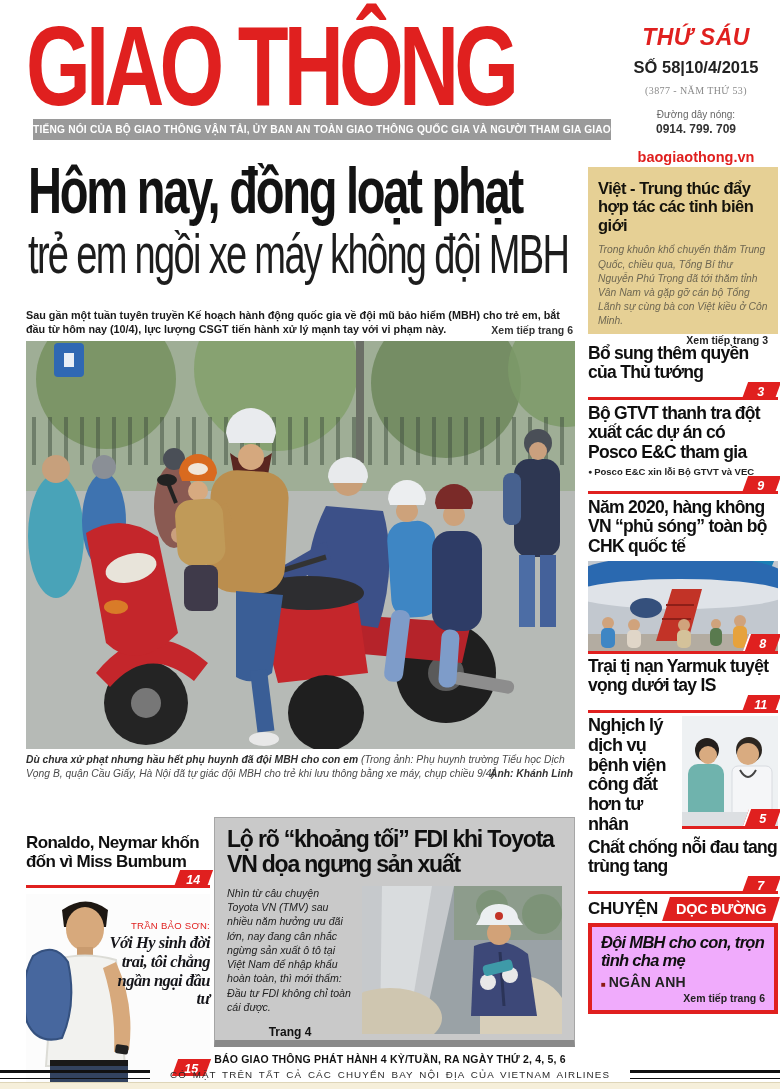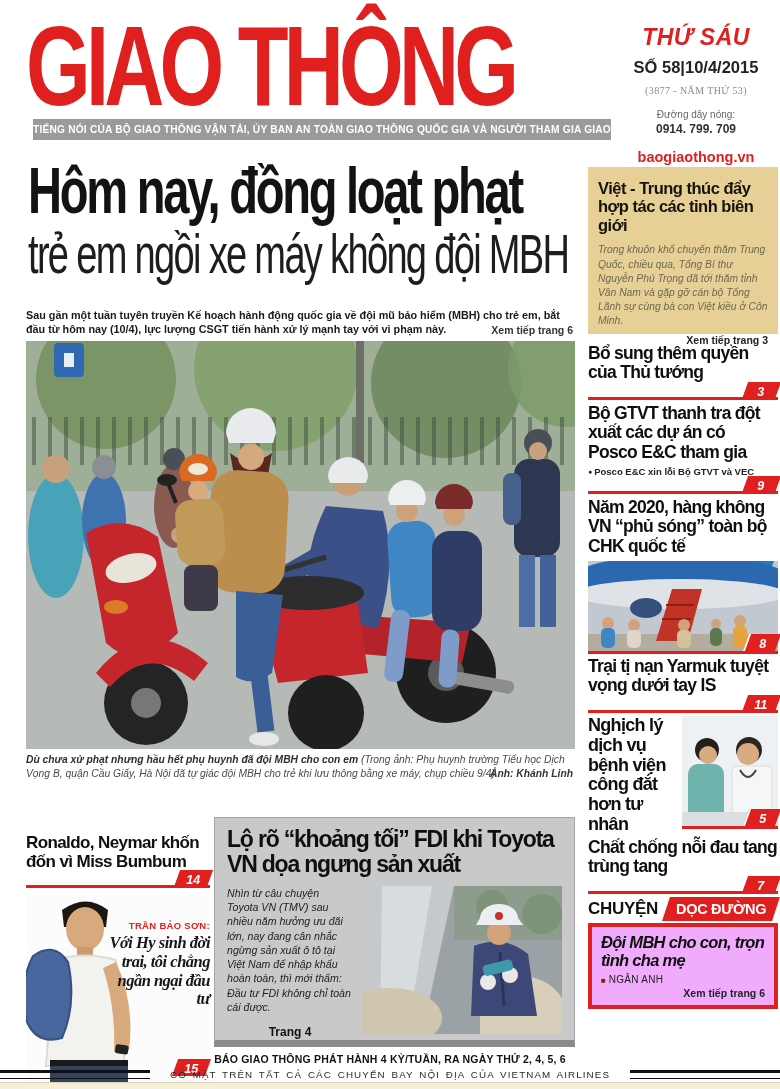--- a/index.html
+++ b/index.html
@@ -44,21 +44,21 @@
          font-style:italic;font-size:12.5px;line-height:17px;}
   .photo-badge{position:absolute;right:0;bottom:0;width:30px;height:17px;background:#e0201f;
          transform:skewX(-20deg);text-align:center;border-left:2px solid #fff;}
   .photo-badge span{display:inline-block;transform:skewX(20deg);color:#fff;font-weight:bold;
          font-style:italic;font-size:12.5px;line-height:17px;}
 
   
   .bl{left:26px;top:833px;width:184px;}
   .bl-title{font-size:17px;font-weight:bold;line-height:1.12;letter-spacing:-.6px;color:#101010;}
   .star{position:relative;margin-top:6px;height:198px;}
-  .star-kicker{position:absolute;right:0;top:26px;font-size:9.5px;font-weight:bold;
+  .star-kicker{position:absolute;right:0;top:26px;font-size:9.5px;font-weight:normal;
                color:#e0201f;letter-spacing:.3px;}
   .star-quote{position:absolute;right:0;top:40px;width:102px;font-size:16.5px;font-weight:bold;
               font-style:italic;line-height:1.14;text-align:right;letter-spacing:-.5px;color:#15151a;font-family:Liberation Serif, serif;}
   .star-badge{position:absolute;right:2px;bottom:16px;width:33px;height:17px;background:#e0201f;
               transform:skewX(-20deg);text-align:center;}
   .star-badge span{display:inline-block;transform:skewX(20deg);color:#fff;font-weight:bold;
               font-style:italic;font-size:12.5px;line-height:17px;}
 
   
   .cbox{left:214px;top:817px;width:361px;height:230px;background:#c9c9c9;border:1px solid #a6a6a6;
@@ -84,21 +84,21 @@
   .it5 .sb-title{width:90px;font-size:18px;}
   .kicker{top:896px;height:25px;display:flex;align-items:center;}
   .k1{font-size:17px;font-weight:bold;color:#111;letter-spacing:-.3px;}
   .k2{margin-left:8px;background:#e0201f;transform:skewX(-18deg);padding:3px 10px;}
   .k2 span{display:inline-block;transform:skewX(18deg);color:#fff;font-weight:bold;
            font-size:14.5px;letter-spacing:-.3px;}
   .colbox{top:923px;border:4px solid #e0201f;box-sizing:border-box;width:190px;
           padding:7px 9px 6px 9px;background:#f0abfc;}
   .col-title{font-size:16.5px;font-weight:bold;font-style:italic;line-height:1.08;
              letter-spacing:-.7px;color:#101010;}
-  .col-byline{margin-top:4px;font-size:10px;font-weight:normal;color:#222;letter-spacing:.3px;}
+  .col-byline{margin-top:4px;font-size:14px;font-weight:bold;color:#222;letter-spacing:.3px;}
   .col-byline::before{content:"■ ";color:#8b1a12;font-size:8px;}
   .col-body{margin-top:3px;font-size:9.4px;font-style:italic;line-height:1.25;color:#555;}
   .col-cont{margin-top:2px;font-size:10.5px;font-weight:bold;text-align:right;color:#222;}
 
   
   .f1{left:0;right:0;top:1053px;text-align:center;font-size:10.5px;font-weight:bold;
       letter-spacing:.2px;color:#111;}
   .f2{left:0;right:0;top:1069px;text-align:center;font-size:9.8px;color:#2a2a2a;
       letter-spacing:1.1px;word-spacing:2px;}
   .rule{top:1070px;height:5px;border-top:3px solid #111;border-bottom:1px solid #111;}

